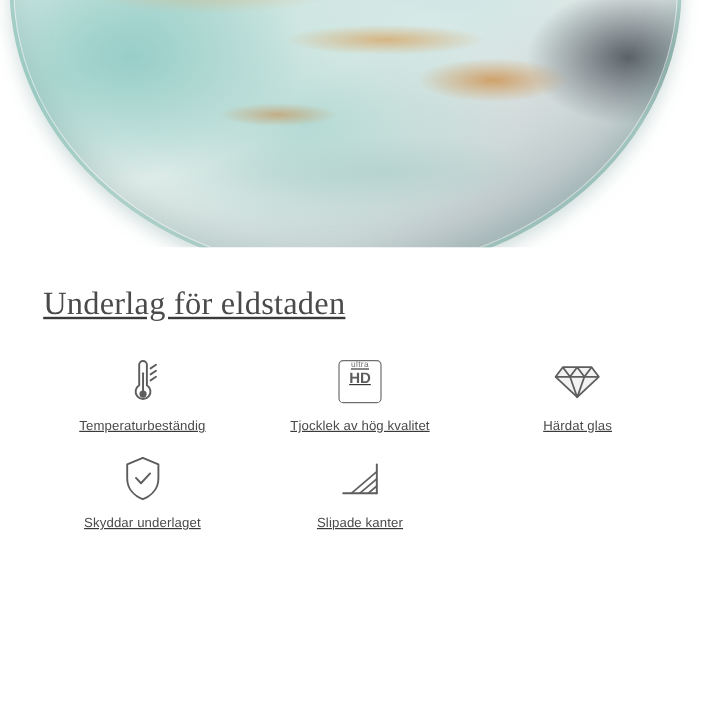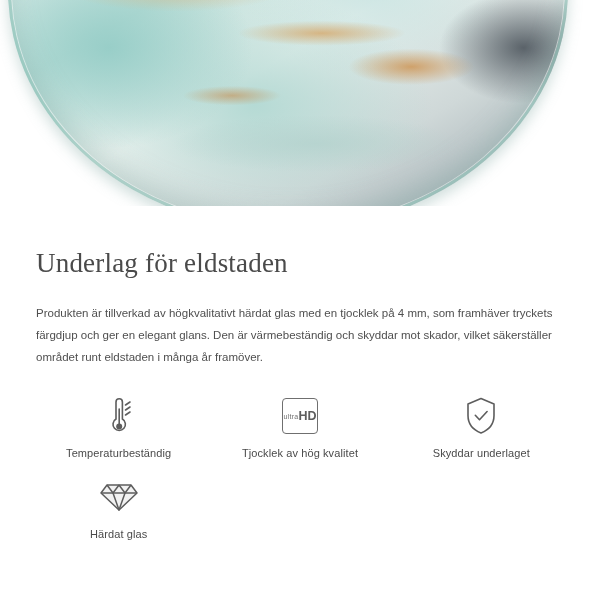--- a/index.html
+++ b/index.html
@@ -64,23 +64,24 @@
     border-radius: 50%;
     border: 3px solid rgba(150,200,190,.55);
     box-shadow:
       inset 0 0 0 1px rgba(255,255,255,.5),
       0 6px 14px rgba(120,160,155,.35);
   }
 
   
   .content {
     position: absolute;
-    top: 216px;
+    top: 206px;
     left: 0;
     width: 600px;
+    text-decoration: underline;
   }
   .headline {
     margin: 30px 0 0 36px;
     font-family: "Liberation Serif", serif;
     font-weight: 400;
     font-size: 27px;
     line-height: 34px;
     color: #4a4a4a;
     letter-spacing: .2px;
   }
@@ -118,23 +119,22 @@
     color: #4a4a4a;
     text-align: center;
     letter-spacing: .1px;
   }
   .ultrahd-box {
     width: 34px;
     height: 34px;
     border: 1.6px solid #6f6f6f;
     border-radius: 4px;
     display: flex;
-    flex-direction: row;
+    flex-direction: column;
     align-items: center;
-    justify-content: center;
     line-height: 1;
   }
   .ultrahd-box .u-top {
     font-size: 7px;
     color: #6f6f6f;
     letter-spacing: .3px;
   }
   .ultrahd-box .u-bot {
     font-size: 12.5px;
     font-weight: bold;
@@ -153,21 +153,20 @@
   </div>
 
 </div>
 
 <div class="content">
 
   <h1 class="headline">
     <span>Underlag för eldstaden</span>
   </h1>
 
-  <p class="body-copy">Produkten är tillverkad av högkvalitativt härdat glas med en tjocklek på 4 mm, som framhäver tryckets färgdjup och ger en elegant glans. Den är värmebeständig och skyddar mot skador, vilket säkerställer området runt eldstaden i många år framöver.</p>
 
   <div class="features">
 
     <div class="feature">
       <div class="feature-icon">
         <svg width="34" height="40" viewBox="0 0 34 40" fill="none" stroke="#5d5d5d" stroke-width="1.6" stroke-linecap="round">
           <path d="M14 6a3.2 3.2 0 0 1 6.4 0v17a6.2 6.2 0 1 1-6.4 0z"></path>
           <circle cx="17.2" cy="30.4" r="3" fill="#5d5d5d" stroke="none"></circle>
           <line x1="17.2" y1="13" x2="17.2" y2="28"></line>
           <line x1="23.5" y1="9" x2="28" y2="6"></line>
@@ -183,37 +182,50 @@
         <div class="ultrahd-box">
           <span class="u-top">ultra</span>
           <span class="u-bot">HD</span>
         </div>
       </div>
       <div class="feature-label">Tjocklek av hög kvalitet</div>
     </div>
 
     <div class="feature">
       <div class="feature-icon">
-        <svg width="36" height="42" viewBox="0 0 36 42" fill="none" stroke="#5d5d5d" stroke-width="1.6" stroke-linejoin="round" stroke-linecap="round">
-          <path d="M18 3.5 31 9v11.5c0 8.6-5.6 14.6-13 17.5-7.4-2.9-13-8.9-13-17.5V9z"></path>
-          <path d="M12.3 20.3l4.2 4.4 7.6-8.2"></path>
-        </svg>
-      </div>
-      <div class="feature-label">Skyddar underlaget</div>
-    </div>
-
-    <div class="feature">
-      <div class="feature-icon">
         <svg width="40" height="36" viewBox="0 0 40 36" fill="none" stroke="#5d5d5d" stroke-width="1.5" stroke-linejoin="round">
           <path d="M8 6h24l6 8-18 17L2 14z" fill="#5d5d5d" fill-opacity="0.08"></path>
           <path d="M2 14h36"></path>
           <path d="M8 6l6 8 6-8"></path>
           <path d="M32 6l-6 8-6-8"></path>
           <path d="M14 14l6 17 6-17"></path>
         </svg>
       </div>
       <div class="feature-label">Härdat glas</div>
     </div>
 
+    <div class="feature">
+      <div class="feature-icon">
+        <svg width="36" height="42" viewBox="0 0 36 42" fill="none" stroke="#5d5d5d" stroke-width="1.6" stroke-linejoin="round" stroke-linecap="round">
+          <path d="M18 3.5 31 9v11.5c0 8.6-5.6 14.6-13 17.5-7.4-2.9-13-8.9-13-17.5V9z"></path>
+          <path d="M12.3 20.3l4.2 4.4 7.6-8.2"></path>
+        </svg>
+      </div>
+      <div class="feature-label">Skyddar underlaget</div>
+    </div>
+
+    <div class="feature">
+      <div class="feature-icon">
+        <svg width="38" height="34" viewBox="0 0 38 34" fill="none" stroke="#5d5d5d" stroke-width="1.6" stroke-linecap="round" stroke-linejoin="round">
+          <path d="M5 29h28L5 3z" stroke-opacity="0"></path>
+          <path d="M5 29L33 29"></path>
+          <path d="M33 29L33 5"></path>
+          <path d="M12 29L33 11" stroke-width="1.4"></path>
+          <path d="M19 29L33 17" stroke-width="1.4"></path>
+          <path d="M26 29L33 23" stroke-width="1.4"></path>
+        </svg>
+      </div>
+      <div class="feature-label">Slipade kanter</div>
+    </div>
 
 
   </div>
 </div>
 
 </body></html>

